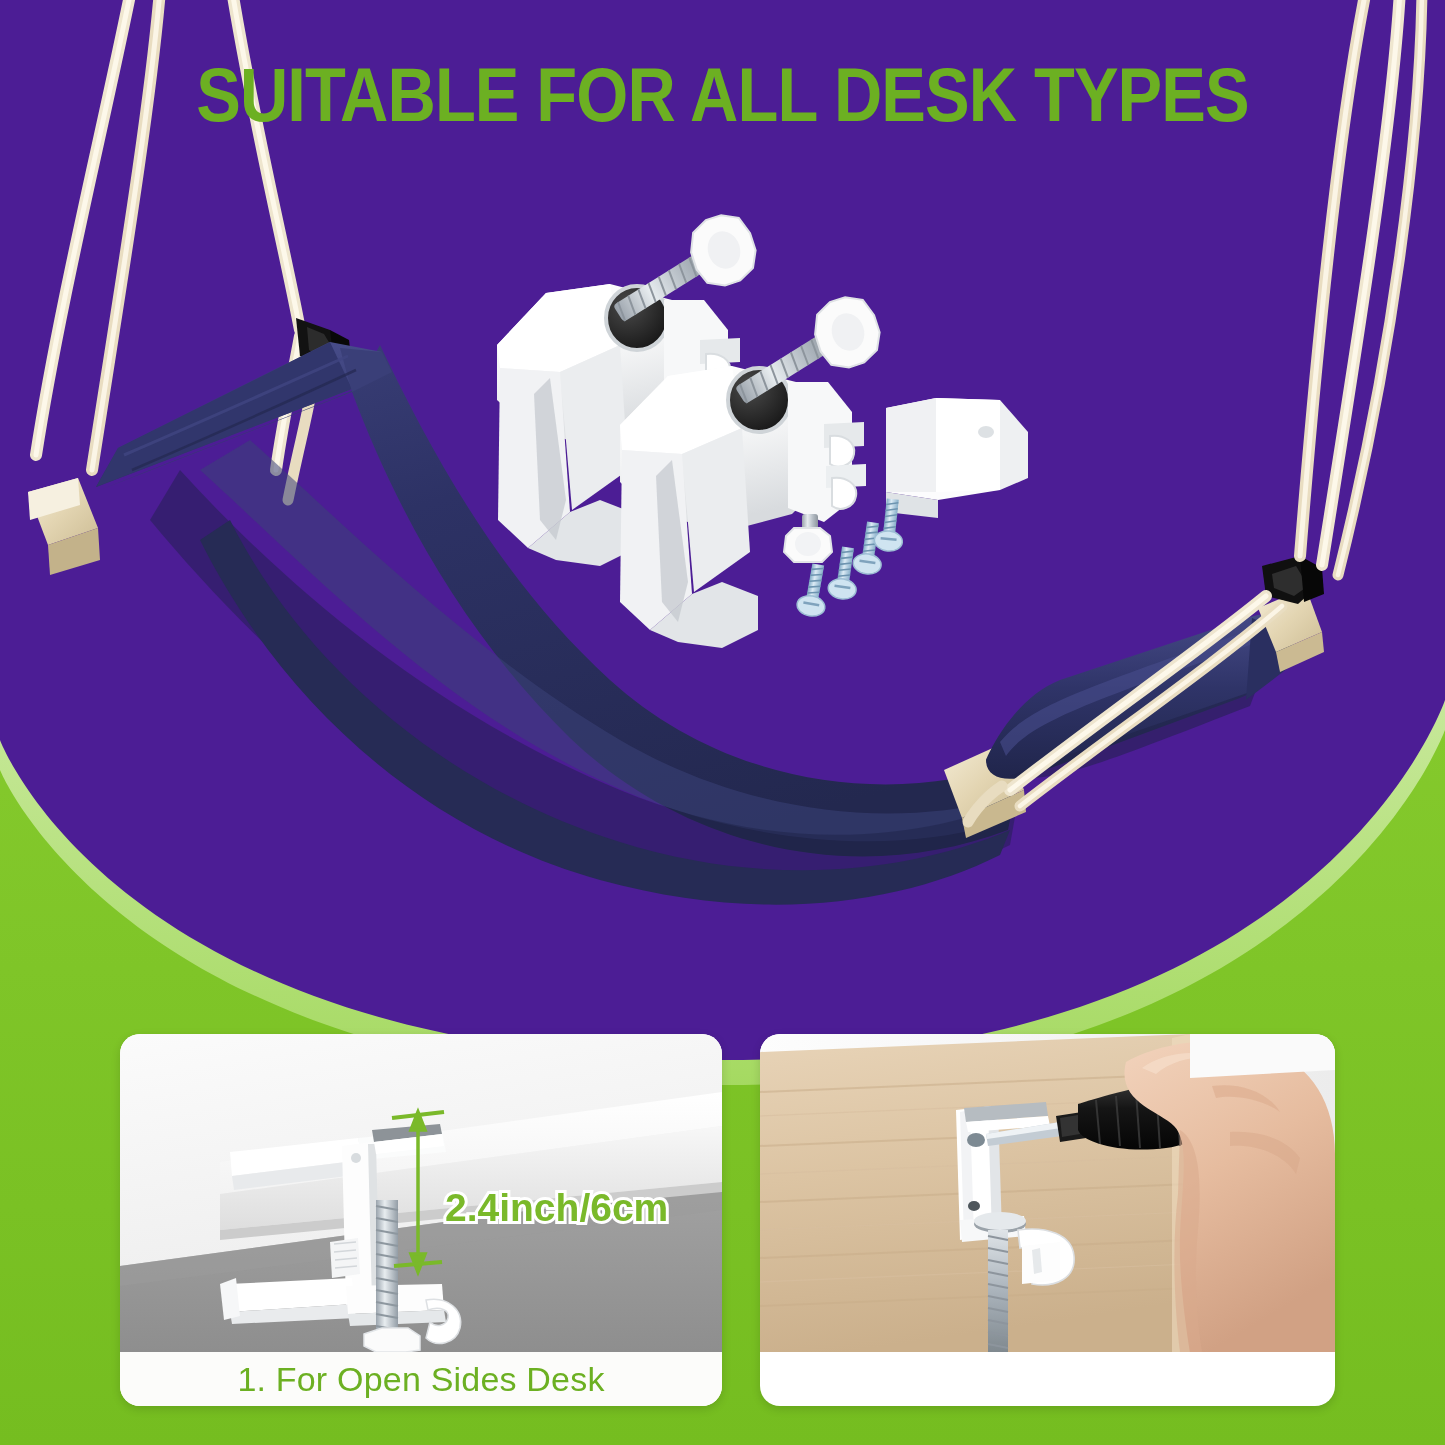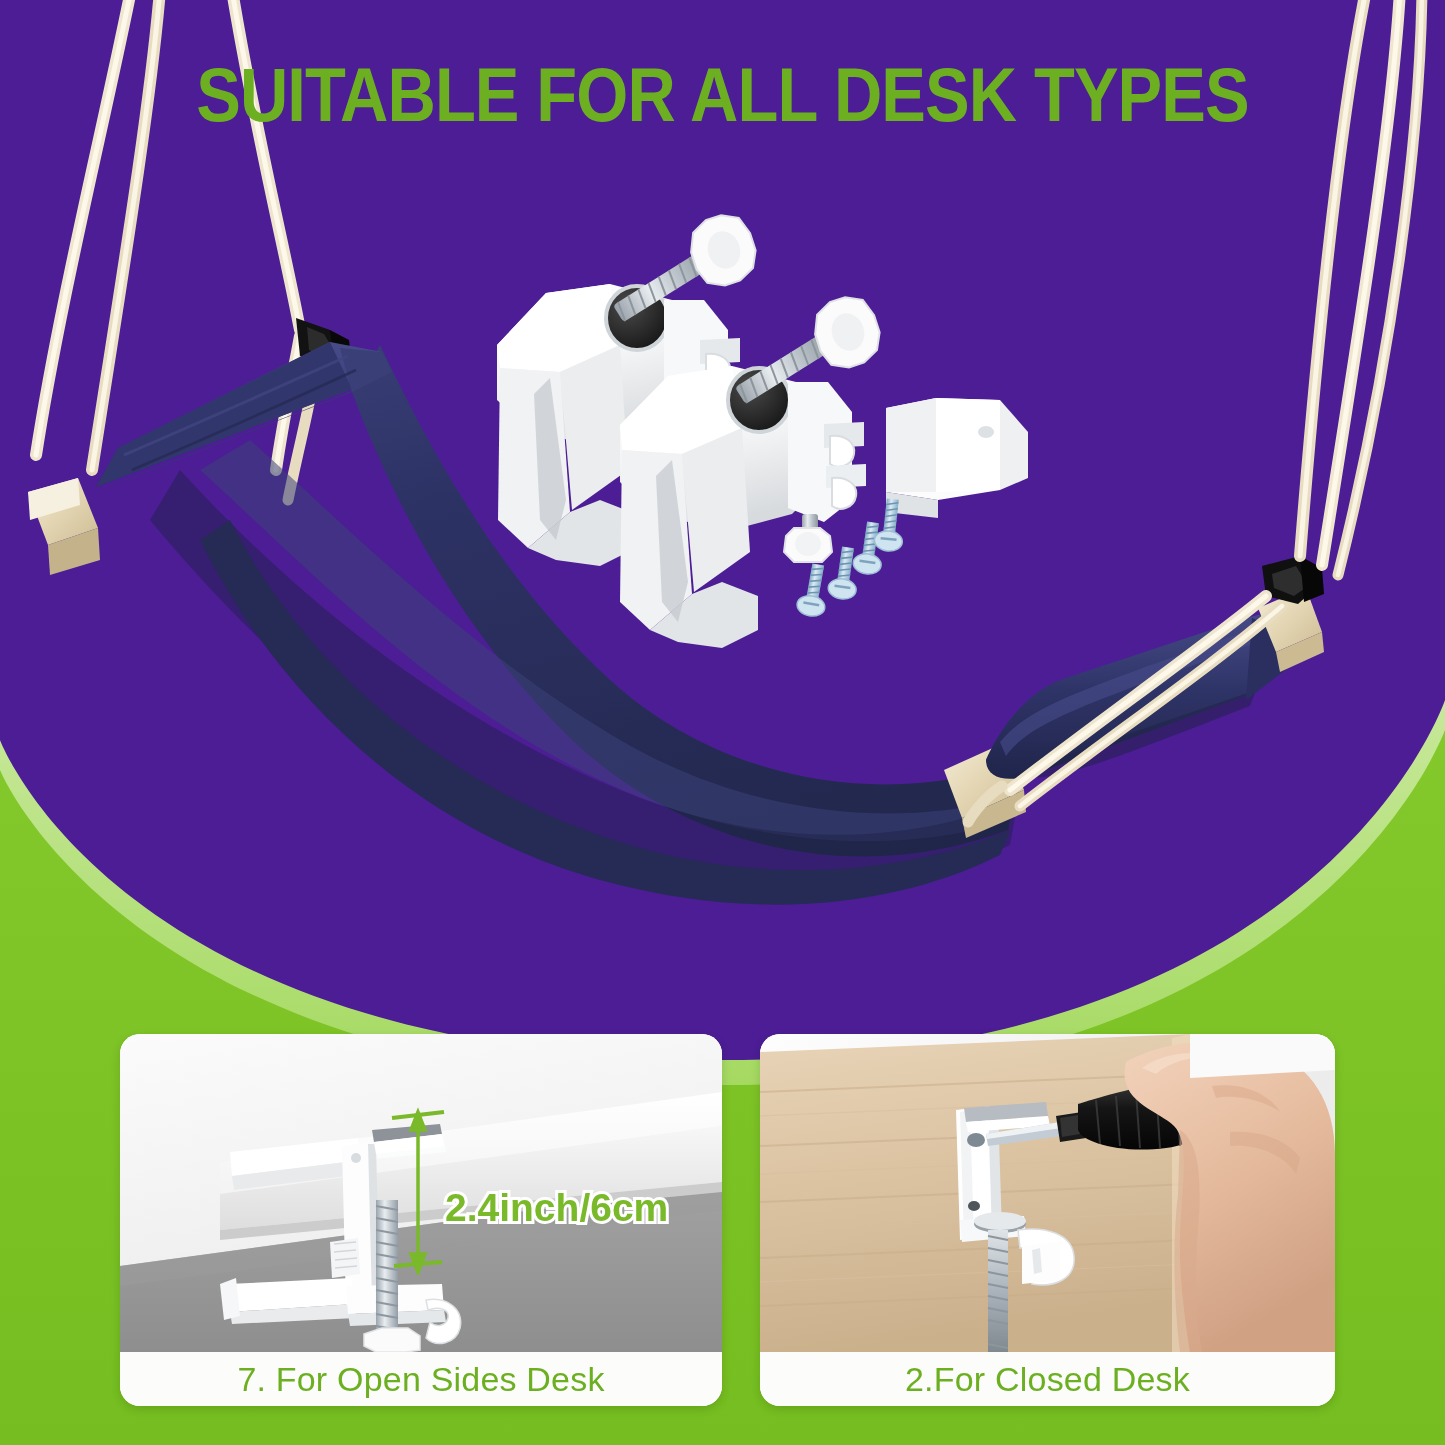--- a/index.html
+++ b/index.html
@@ -464,21 +464,21 @@
             <polygon points="298,78 291,96 305,96"></polygon>
             <polygon points="298,238 291,220 305,220"></polygon>
             <line x1="274" y1="232" x2="322" y2="228" stroke-width="4"></line>
             <line x1="272" y1="84" x2="324" y2="78" stroke-width="4"></line>
           </g>
         </svg>
         <div class="meas-label" style="left:325px;top:152px;">
           <span>2.4inch/6cm</span>
         </div>
       </div>
-      <div class="panel-caption">7. For Open Sides Desk</div>
+      <div class="panel-caption">1. For Open Sides Desk</div>
     </div>
 
     <div class="panel" id="panel-2">
       <div class="panel-photo">
         <svg viewBox="0 0 575 318" preserveAspectRatio="xMidYMid slice" width="575" height="318">
           <defs>
             <linearGradient id="woodG" x1="0" y1="0" x2="0.2" y2="1">
               <stop offset="0" stop-color="#e8d4b8"></stop>
               <stop offset="0.45" stop-color="#dcc4a3"></stop>
               <stop offset="1" stop-color="#cbb08c"></stop>
@@ -581,17 +581,16 @@
             <path d="M382,34 C404,18 440,14 462,26 C446,20 414,24 396,40 Z" fill="#f5dcc8" opacity=".8"></path>
             <path d="M420,96 C440,108 442,150 438,196 C434,240 436,280 442,318 L420,318
                      C414,270 412,210 418,160 Z" fill="#d9a98c" opacity=".55"></path>
             <path d="M452,52 C480,48 508,58 520,78 C504,66 476,60 456,64 Z" fill="#dcab8d" opacity=".6"></path>
             <path d="M470,98 C500,96 528,106 540,124 L536,140 C524,120 496,110 470,112 Z" fill="#d8a78a" opacity=".5"></path>
           </g>
 
           <path d="M430,0 L575,0 L575,36 L430,44 Z" fill="#fafafa"></path>
         </svg>
       </div>
-      <div class="panel-caption">2.For Closed Desk</div>
     </div>
 
   </div>
 </div>
 
 </body></html>

